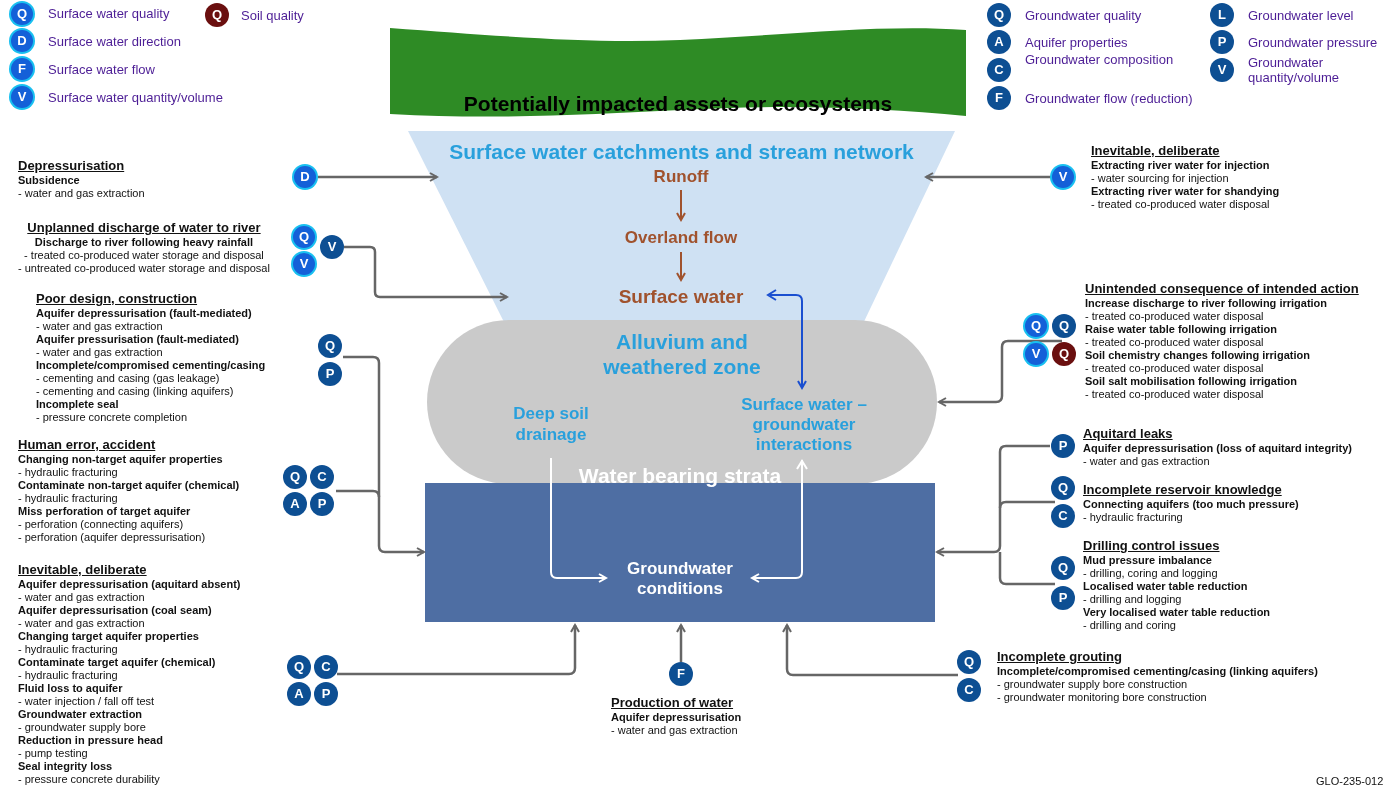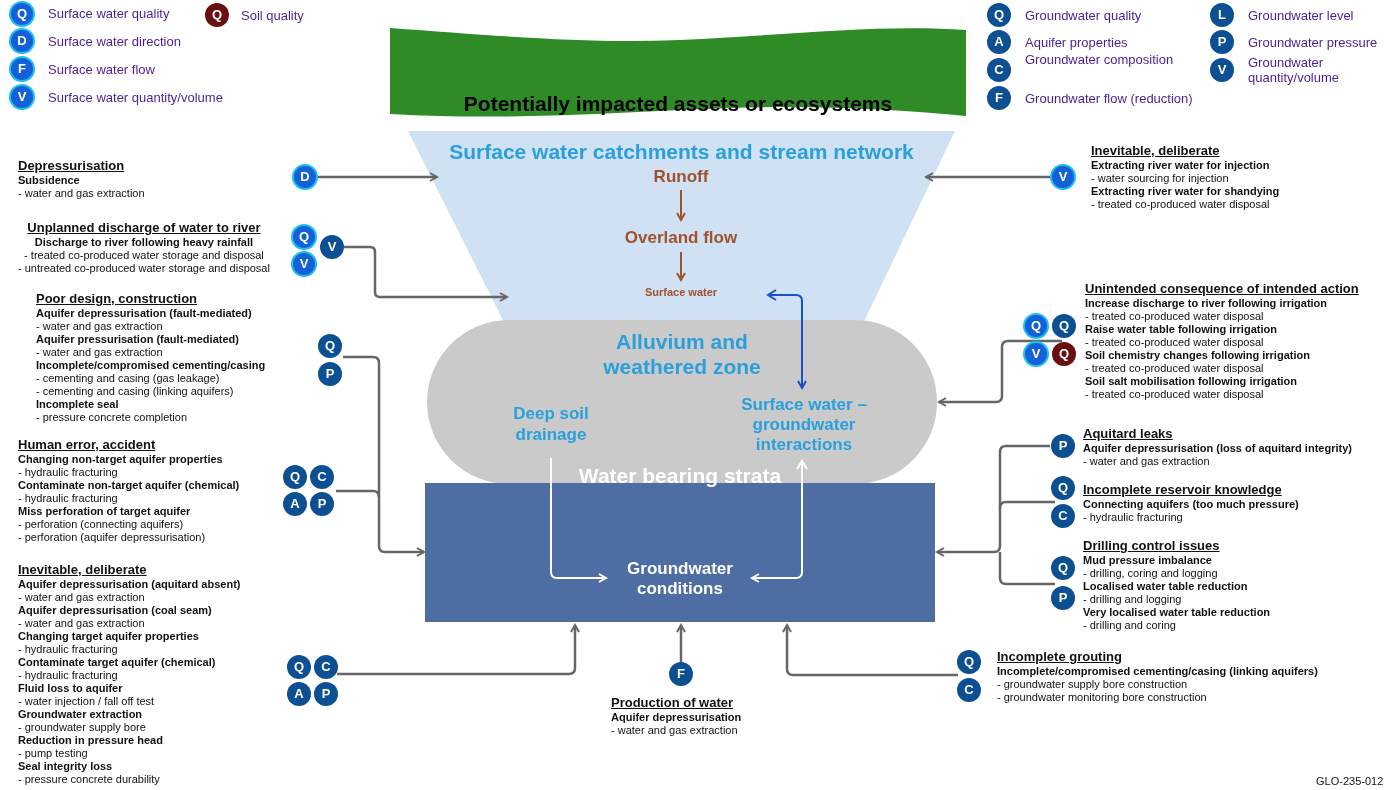--- a/index.html
+++ b/index.html
@@ -97,21 +97,21 @@
   <div class="legend-label" style="left:1248px;top:35px;">Groundwater pressure</div>
   <div class="badge gw" style="left:1210px;top:58px;">V</div>
   <div class="legend-label" style="left:1248px;top:55px;width:120px;">Groundwater quantity/volume</div>
 </div>
 
 <div class="zone-text" style="left:390px;top:60px;width:576px;font-size:21px;color:#000;margin-top:32px;">Potentially impacted assets or ecosystems</div>
 
 <div class="zone-text" style="left:408px;top:140px;width:547px;font-size:21px;color:#29a0dc;">Surface water catchments and stream network</div>
 <div class="zone-text" style="left:600px;top:167px;width:162px;font-size:17px;color:#a0522d;">Runoff</div>
 <div class="zone-text" style="left:600px;top:228px;width:162px;font-size:17px;color:#a0522d;">Overland flow</div>
-<div class="zone-text" style="left:590px;top:286px;width:182px;font-size:11px;color:#a0522d;">Surface water</div>
+<div class="zone-text" style="left:590px;top:286px;width:182px;font-size:19px;color:#a0522d;">Surface water</div>
 
 <div class="zone-text" style="left:560px;top:329px;width:244px;font-size:21px;line-height:25px;color:#29a0dc;">
   <div>Alluvium and</div>
   <div>weathered zone</div>
 </div>
 <div class="zone-text" style="left:490px;top:403px;width:122px;font-size:17px;line-height:21px;color:#29a0dc;">
   <div>Deep soil</div>
   <div>drainage</div>
 </div>
 <div class="zone-text" style="left:724px;top:395px;width:160px;font-size:17px;line-height:20px;color:#29a0dc;">

